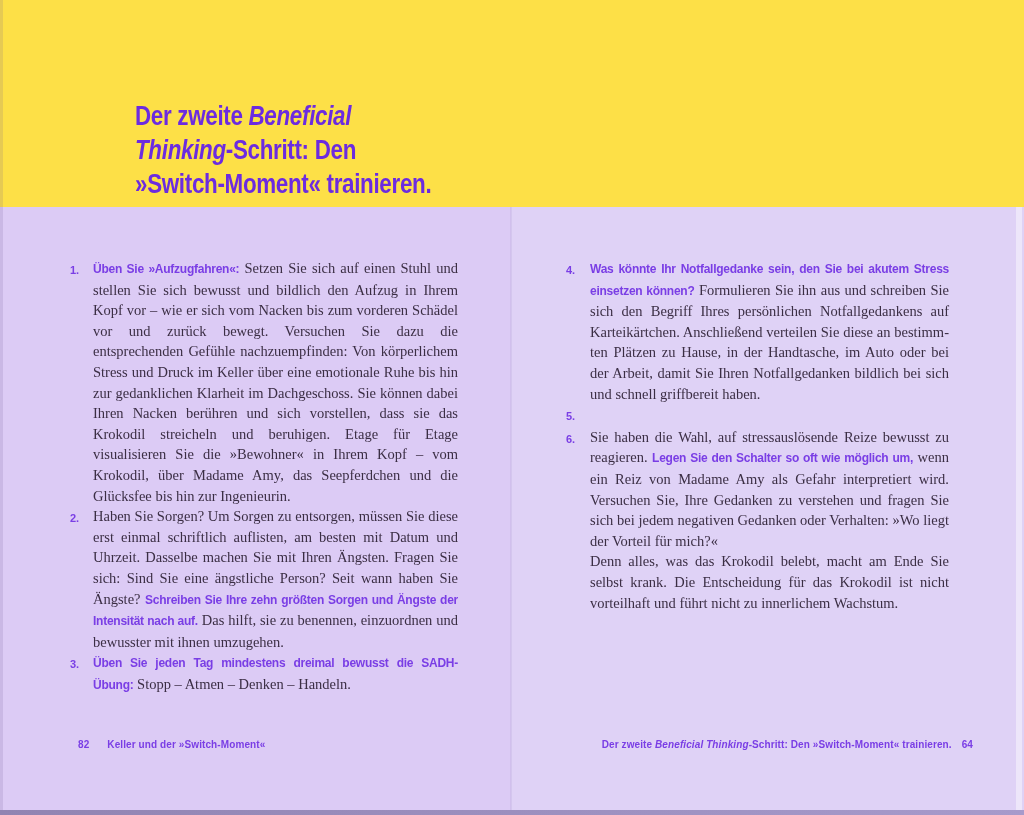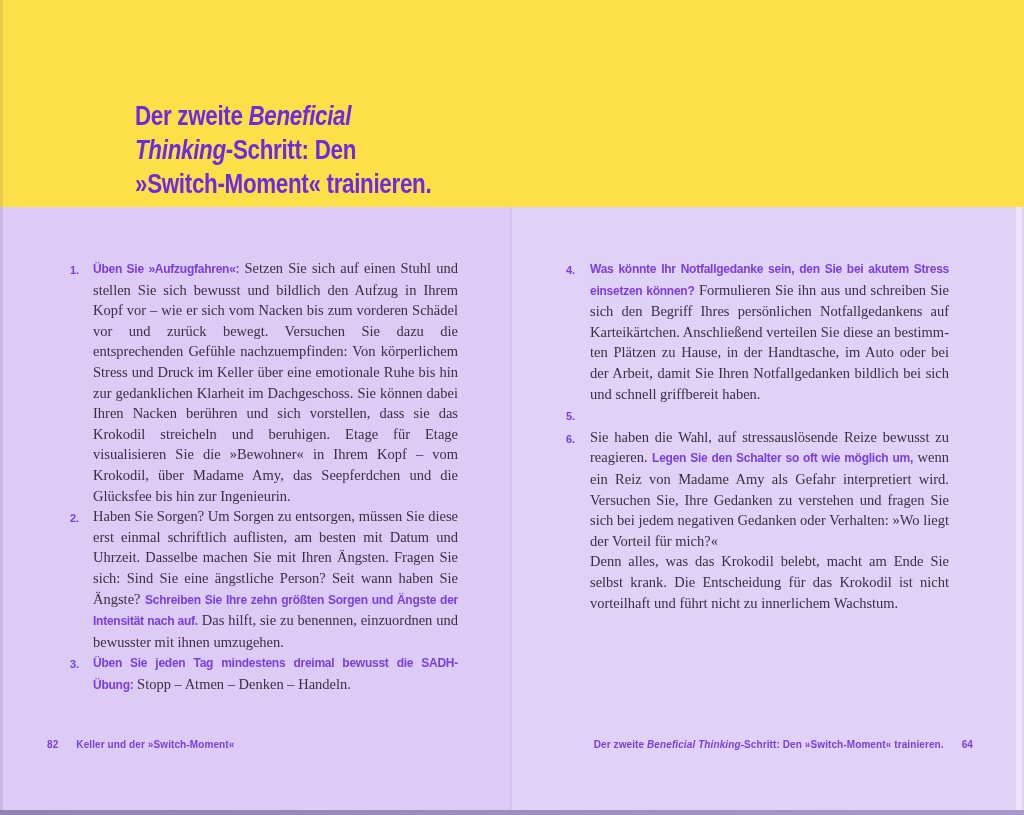--- a/index.html
+++ b/index.html
@@ -68,23 +68,24 @@
   }
   .sg-body{}
 
   
   .footer{
     position:absolute;top:739px;
     display:flex;align-items:baseline;
     font-size:10px;font-weight:bold;
     color:var(--accent-lead,#7A3EE5);
     letter-spacing:0.1px;
+    margin-left:31px;
   }
   .footer-left{left:47px;gap:18px;}
-  .footer-right{right:51px;gap:18px;}
+  .footer-right{right:51px;gap:10px;}
 </style>
 </head>
 <body>
 
 <div class="stage">
 
   <div class="panel panel-left"></div>
   <div class="panel panel-right"></div>
   <div class="seam"></div>
   <div class="left-edge"></div>

